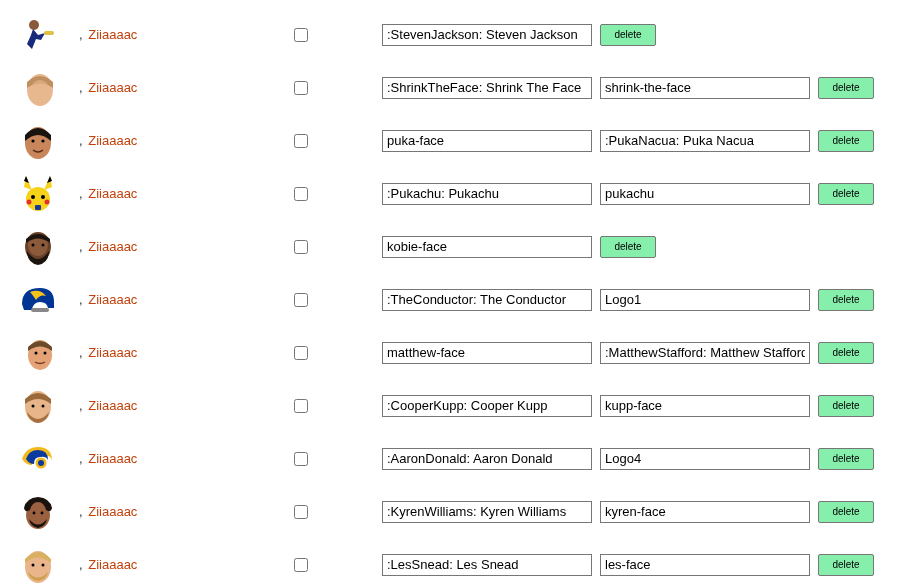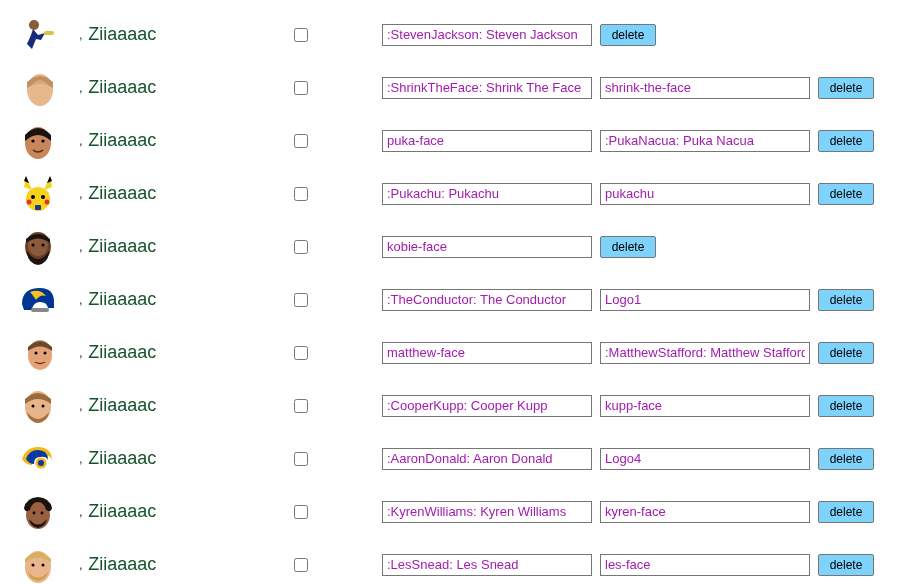--- a/index.html
+++ b/index.html
@@ -28,23 +28,23 @@
     height: 40px;
     display: inline-flex;
     align-items: center;
     justify-content: center;
   }
   .username-cell {
     display: flex;
     align-items: center;
   }
   .username {
-    color: #14532d;
+    color: #c2410c;
     text-decoration: none;
-    font-size: 18px;
+    font-size: 13px;
   }
   .sep {
     color: #333;
     margin-left: 3px;
     margin-right: 2px;
   }
   .check-cell {
     display: flex;
     align-items: center;
     justify-content: flex-start;
@@ -55,32 +55,32 @@
     margin: 0;
   }
   .txt {
     width: 100%;
     height: 22px;
     font-family: Arial, Helvetica, sans-serif;
     font-size: 13px;
     border: 1px solid #767676;
     padding: 1px 4px;
     background: #fff;
-    color: #a21caf;
+    color: #000000;
   }
   .del-cell {
     display:flex;
     justify-content:flex-start;
   }
   .del-btn {
     height: 22px;
     width: 56px;
     font-family: Arial, Helvetica, sans-serif;
-    font-size: 12px;
-    background: #7dd3fc;
+    font-size: 10px;
+    background: #86efac;
     border: 1px solid #767676;
     border-radius: 2px;
     color: #000;
     cursor: pointer;
     padding: 0 6px;
   }
   svg { display:block; }
 </style>
 </head>
 <body>

